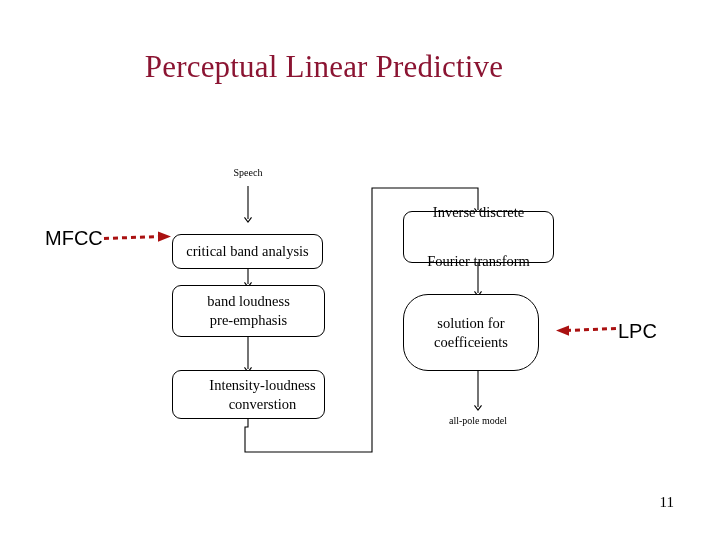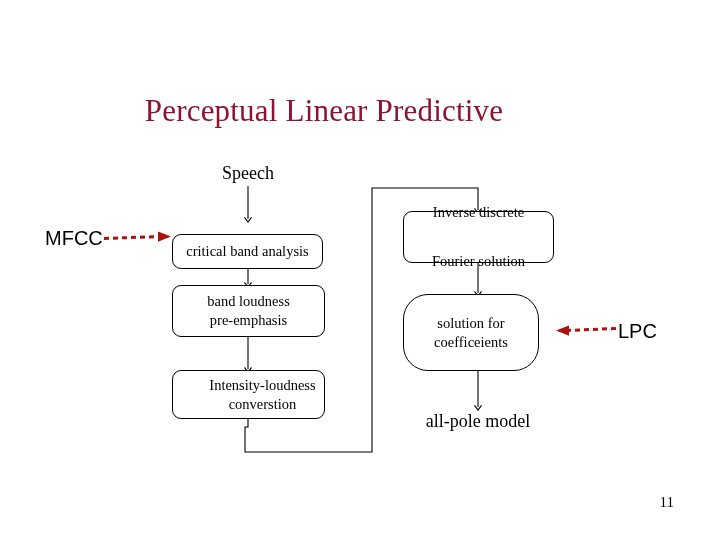--- a/index.html
+++ b/index.html
@@ -27,21 +27,20 @@
     left: 0;
     top: 48px;
     width: 648px;
     text-align: center;
     font-family: "Liberation Serif", serif;
     font-size: 31px;
     line-height: 38px;
     color: #8B1432;
     letter-spacing: 0.2px;
     white-space: nowrap;
-    margin-top: 44px;
   }
   #diagram {
     position: absolute;
     left: 0;
     top: 0;
     width: 720px;
     height: 540px;
   }
   .node {
     position: absolute;
@@ -56,21 +55,21 @@
     font-family: "Liberation Serif", serif;
     color: #000000;
     font-size: 14.5px;
     line-height: 19px;
     padding: 0 4px;
   }
   .plain-label {
     position: absolute;
     font-family: "Liberation Serif", serif;
     color: #000000;
-    font-size: 18px;
+    font-size: 10px;
     line-height: 18px;
     text-align: center;
     white-space: nowrap;
   }
   .side-label {
     position: absolute;
     font-family: "Liberation Sans", sans-serif;
     color: #000000;
     font-size: 20px;
     line-height: 18px;
@@ -126,21 +125,21 @@
       <span>pre-emphasis</span>
     </div>
 
     <div class="node" style="left:172px; top:370px; width:153px; height:49px; flex-direction:column;padding-left:32px;">
       <span>Intensity-loudness</span>
       <span>converstion</span>
     </div>
 
     <div class="node" style="left:403px; top:211px; width:151px; height:52px; flex-direction:column;gap:30px;">
       <span>Inverse discrete</span>
-      <span>Fourier solution</span>
+      <span>Fourier transform</span>
     </div>
 
     <div class="node" style="left:403px; top:294px; width:136px; height:77px; flex-direction:column;border-radius:25px;">
       <span>solution for</span>
       <span>coefficeients</span>
     </div>
 
     <div class="plain-label" style="left:423px; top:412px; width:110px;">all-pole model</div>
 
     <div class="side-label" style="left:45px; top:229px;">MFCC</div>

